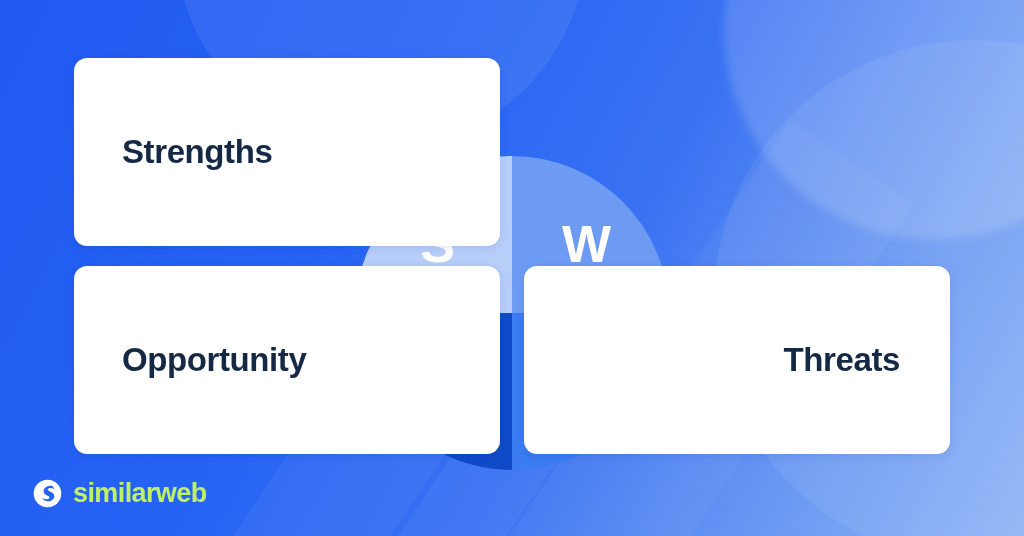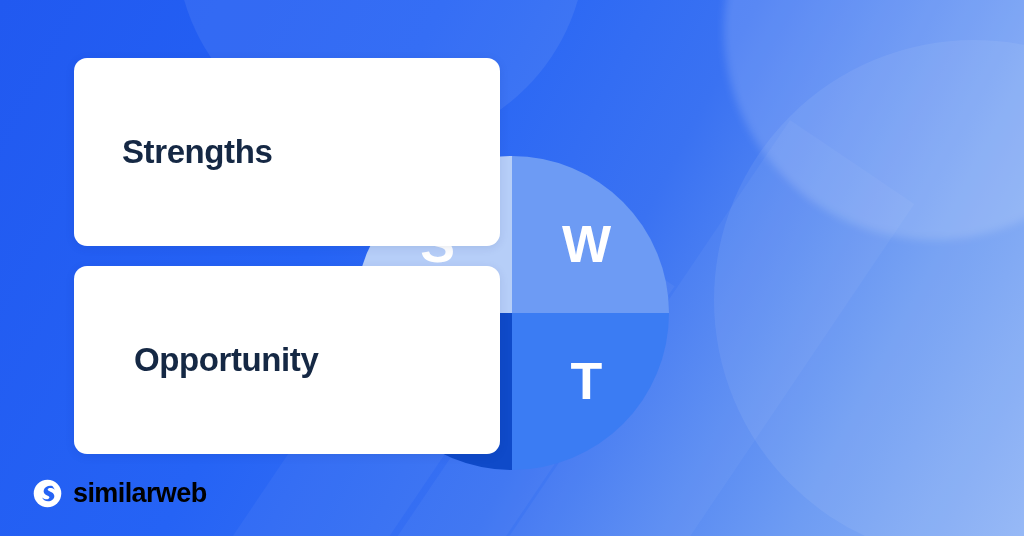--- a/index.html
+++ b/index.html
@@ -89,21 +89,21 @@
     width:426px;
     height:188px;
     background:#ffffff;
     border-radius:13px;
     display:flex;
     align-items:center;
     box-shadow:0 2px 10px rgba(10,40,110,0.10);
   }
   .card.tl { left:0;     top:0;     justify-content:flex-start; padding-left:48px; }
   .card.tr { left:450px; top:0;     justify-content:flex-end;   padding-right:50px; }
-  .card.bl { left:0;     top:208px; justify-content:flex-start; padding-left:60px; }
+  .card.bl { left:0;     top:208px; justify-content:flex-start; padding-left:48px; }
   .card.br { left:450px; top:208px; justify-content:flex-end;   padding-right:50px; }
 
   .card-label {
     font-size:33px;
     font-weight:bold;
     color:#152844;
     letter-spacing:-0.4px;
     white-space:nowrap;
   }
 
@@ -163,21 +163,21 @@
     position:absolute;
     left:33px;
     bottom:28px;
     display:flex;
     align-items:center;
     gap:11px;
     z-index:5;
   }
   .logo-mark { width:29px; height:29px; display:block; }
   .logo-word {
-    color:#000000;
+    color:#bef264;
     font-size:27px;
     font-weight:bold;
     letter-spacing:-0.6px;
     line-height:1;
   }
 </style>
 </head>
 <body>
 
 <div class="bg">
@@ -208,20 +208,23 @@
 
   <div class="card tl">
     <span class="card-label">Strengths</span>
   </div>
 
 
   <div class="card bl">
     <span class="card-label">Opportunity</span>
   </div>
 
+  <div class="card br">
+    <span class="card-label">Threats</span>
+  </div>
 
 <div class="corner-mask" style="left: 0px; top: 0px; width: 426px; height: 188px; border-radius: 13px; background: transparent;"></div>
     <div class="corner-mask" style="left: 450px; top: 0px; width: 426px; height: 188px; border-radius: 13px; background: transparent;"></div>
     <div class="corner-mask" style="left: 0px; top: 208px; width: 426px; height: 188px; border-radius: 13px; background: transparent;"></div>
     <div class="corner-mask" style="left: 450px; top: 208px; width: 426px; height: 188px; border-radius: 13px; background: transparent;"></div>
   </div>
 
 <div class="logo">
   <svg class="logo-mark" viewBox="0 0 40 40">
     <circle cx="20" cy="20" r="19" fill="#ffffff"></circle>

